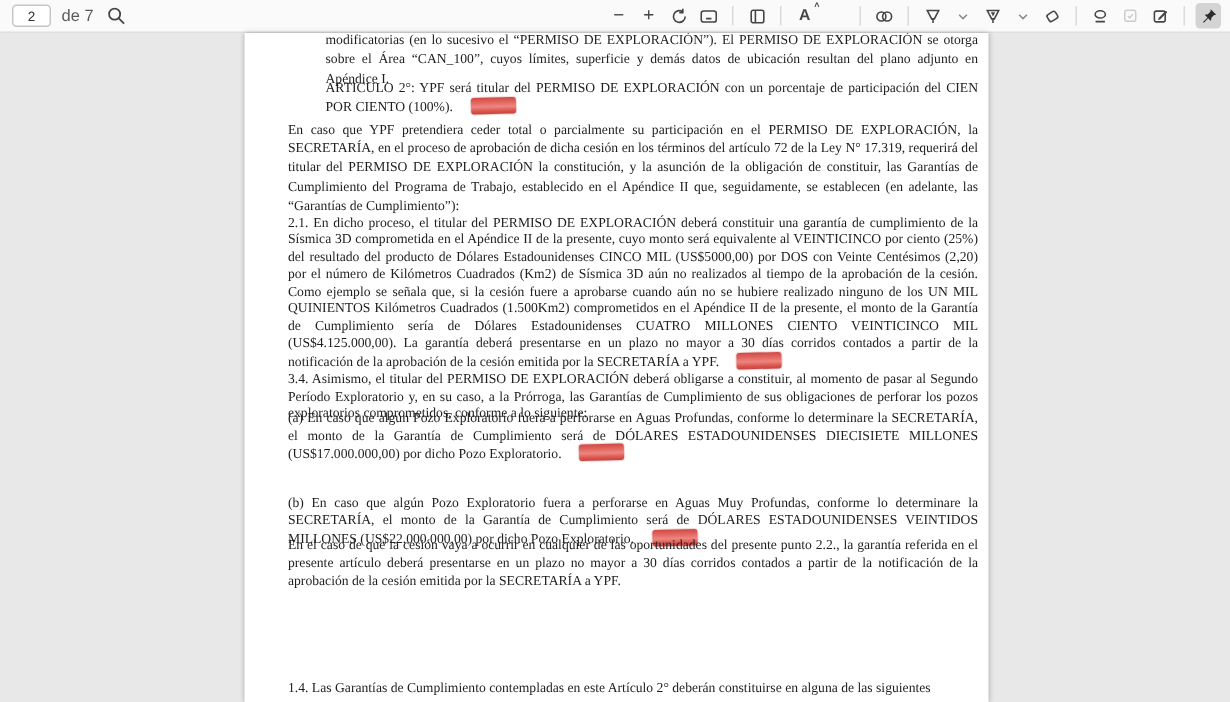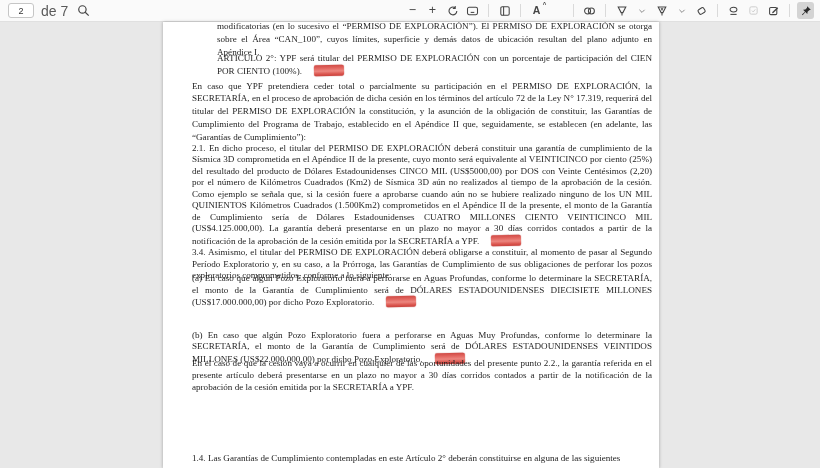--- a/index.html
+++ b/index.html
@@ -16,21 +16,21 @@
     display:flex;align-items:center;
   }
   .tb-left{display:flex;align-items:center;gap:7px;padding-left:8px;width:330px;box-sizing:border-box;}
   .tb-center{display:flex;align-items:center;gap:3px;margin-left:74px;}
   .tb-right{display:flex;align-items:center;gap:3px;margin-left:auto;padding-right:6px;}
   .page-input{
     width:24px;height:13px;border:1px solid #c6c6c6;border-radius:3px;
     background:#fff;font-size:9px;text-align:center;color:#333;padding:0;
     font-family:"Liberation Sans",sans-serif;
   }
-  .page-total{font-size:14px;color:#5a5a5a;}
+  .page-total{font-size:11px;color:#5a5a5a;}
   .tbtn{
     min-width:17px;height:17px;display:flex;align-items:center;justify-content:center;
     border-radius:3px;color:#454545;font-size:12px;line-height:1;user-select:none;
   }
   .tbtn svg{display:block;}
   .tbtn.active{background:#d4d4d4;}
   .tbtn.disabled{color:#c9c9c9;}
   .glyph{font-size:12.5px;color:#454545;font-weight:400;}
   .a-glyph{font-size:10.5px;color:#454545;font-weight:bold;position:relative;}
   .a-glyph .caret{position:absolute;top:-4px;right:-6px;font-size:6px;color:#454545;font-weight:bold;}

